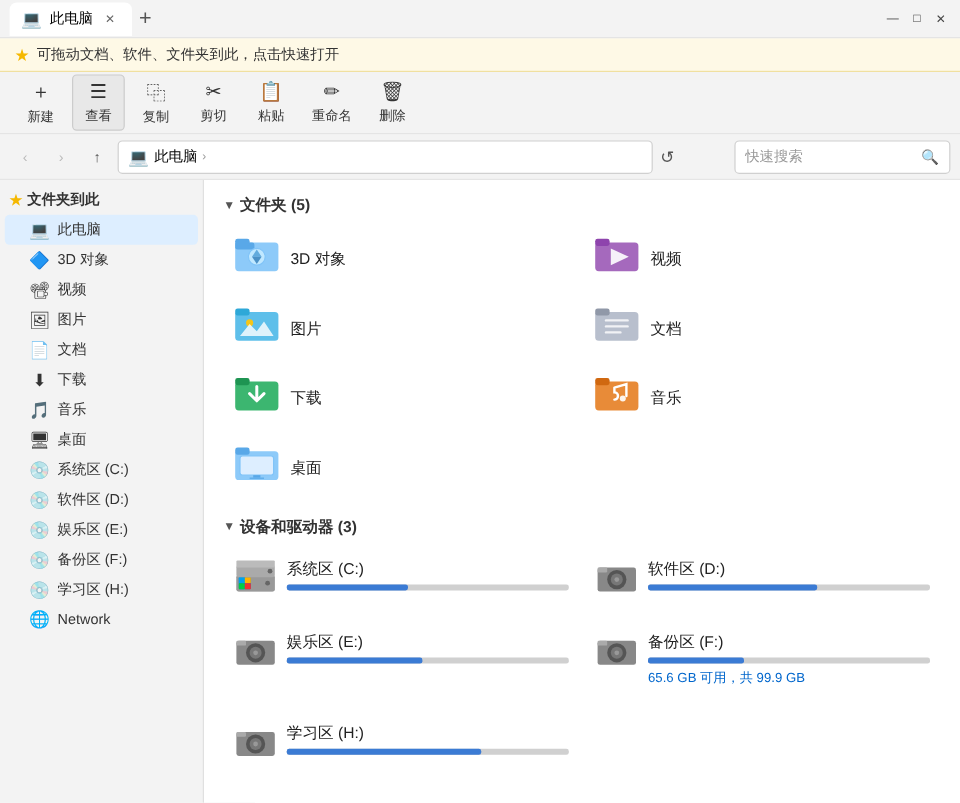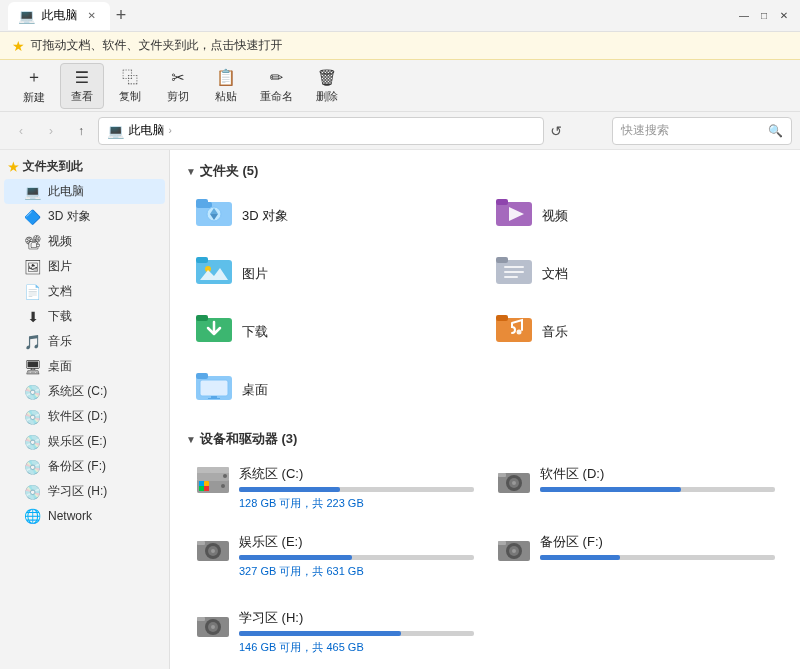--- a/index.html
+++ b/index.html
@@ -523,21 +523,20 @@
             <rect x="2" y="6" width="32" height="10" rx="2" fill="#aaa"></rect>
             <circle cx="30" cy="11" r="2" fill="#666"></circle>
             <rect x="2" y="2" width="32" height="6" rx="1" fill="#bbb"></rect>
           </svg>
         </span>
         <div class="drive-info">
           <div class="drive-name">系统区 (C:)</div>
           <div class="drive-bar-container">
             <div class="drive-bar blue" style="width:43%"></div>
           </div>
-          <div class="drive-space">128 GB 可用，共 223 GB</div>
         </div>
       </div>
 
       <div class="drive-item">
         <span class="drive-icon">
           <svg width="36" height="32" viewBox="0 0 36 32">
             <rect x="2" y="8" width="32" height="20" rx="2" fill="#888"></rect>
             <ellipse cx="18" cy="18" rx="8" ry="8" fill="#555"></ellipse>
             <ellipse cx="18" cy="18" rx="5" ry="5" fill="#777"></ellipse>
             <ellipse cx="18" cy="18" rx="2" ry="2" fill="#999"></ellipse>
@@ -560,57 +559,56 @@
             <ellipse cx="18" cy="18" rx="5" ry="5" fill="#777"></ellipse>
             <ellipse cx="18" cy="18" rx="2" ry="2" fill="#999"></ellipse>
             <rect x="2" y="8" width="8" height="4" rx="1" fill="#aaa"></rect>
           </svg>
         </span>
         <div class="drive-info">
           <div class="drive-name">娱乐区 (E:)</div>
           <div class="drive-bar-container">
             <div class="drive-bar blue" style="width:48%"></div>
           </div>
-          <div class="drive-space">327 GB 可用，共 631 GB</div>
         </div>
       </div>
 
       <div class="drive-item">
         <span class="drive-icon">
           <svg width="36" height="32" viewBox="0 0 36 32">
             <rect x="2" y="8" width="32" height="20" rx="2" fill="#888"></rect>
             <ellipse cx="18" cy="18" rx="8" ry="8" fill="#555"></ellipse>
             <ellipse cx="18" cy="18" rx="5" ry="5" fill="#777"></ellipse>
             <ellipse cx="18" cy="18" rx="2" ry="2" fill="#999"></ellipse>
             <rect x="2" y="8" width="8" height="4" rx="1" fill="#aaa"></rect>
           </svg>
         </span>
         <div class="drive-info">
           <div class="drive-name">备份区 (F:)</div>
           <div class="drive-bar-container">
             <div class="drive-bar blue" style="width:34%"></div>
           </div>
+          <div class="drive-space">65.6 GB 可用，共 99.9 GB</div>
         </div>
       </div>
     </div>
 
     <div style="display:grid; grid-template-columns: repeat(2, 1fr); gap:4px;">
       <div class="drive-item drive-single">
         <span class="drive-icon">
           <svg width="36" height="32" viewBox="0 0 36 32">
             <rect x="2" y="8" width="32" height="20" rx="2" fill="#888"></rect>
             <ellipse cx="18" cy="18" rx="8" ry="8" fill="#555"></ellipse>
             <ellipse cx="18" cy="18" rx="5" ry="5" fill="#777"></ellipse>
             <ellipse cx="18" cy="18" rx="2" ry="2" fill="#999"></ellipse>
             <rect x="2" y="8" width="8" height="4" rx="1" fill="#aaa"></rect>
           </svg>
         </span>
         <div class="drive-info">
           <div class="drive-name">学习区 (H:)</div>
           <div class="drive-bar-container">
             <div class="drive-bar blue" style="width:69%"></div>
           </div>
-          <div class="drive-space">146 GB 可用，共 465 GB</div>
         </div>
       </div>
     </div>
   </div>
 </div>
 
 </body></html>

